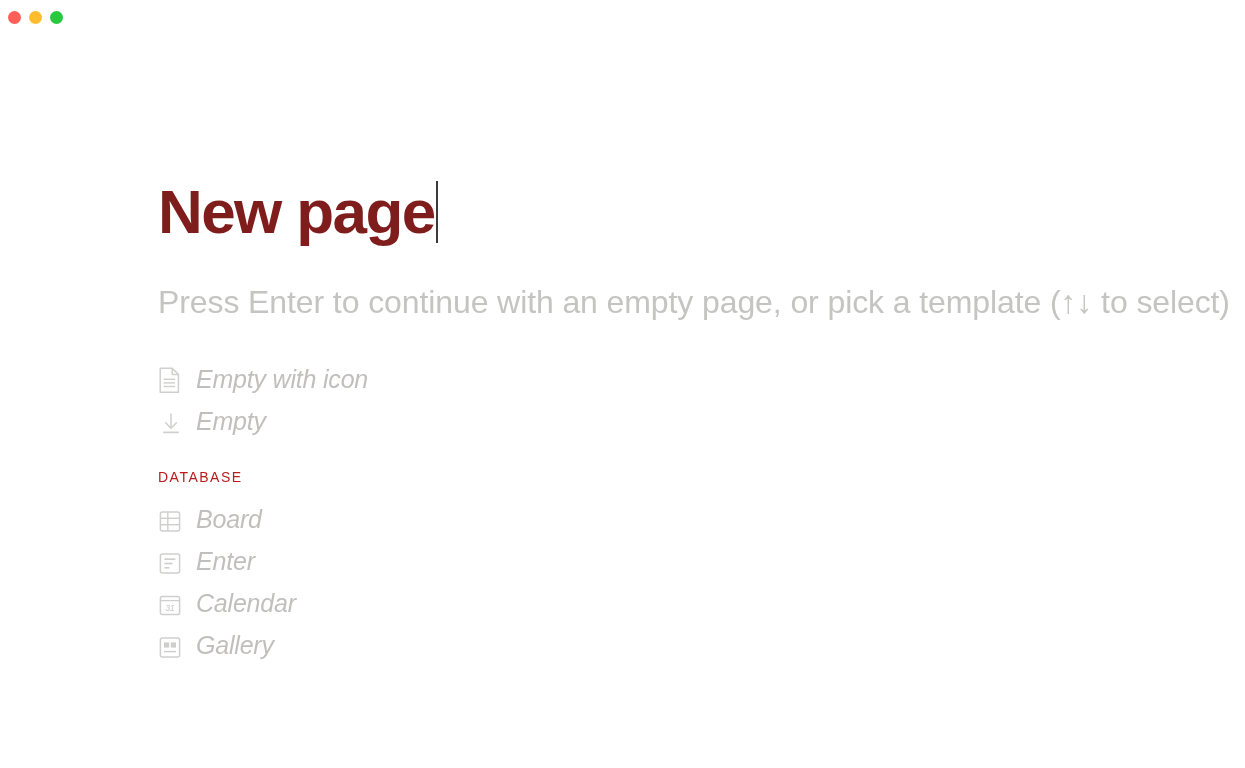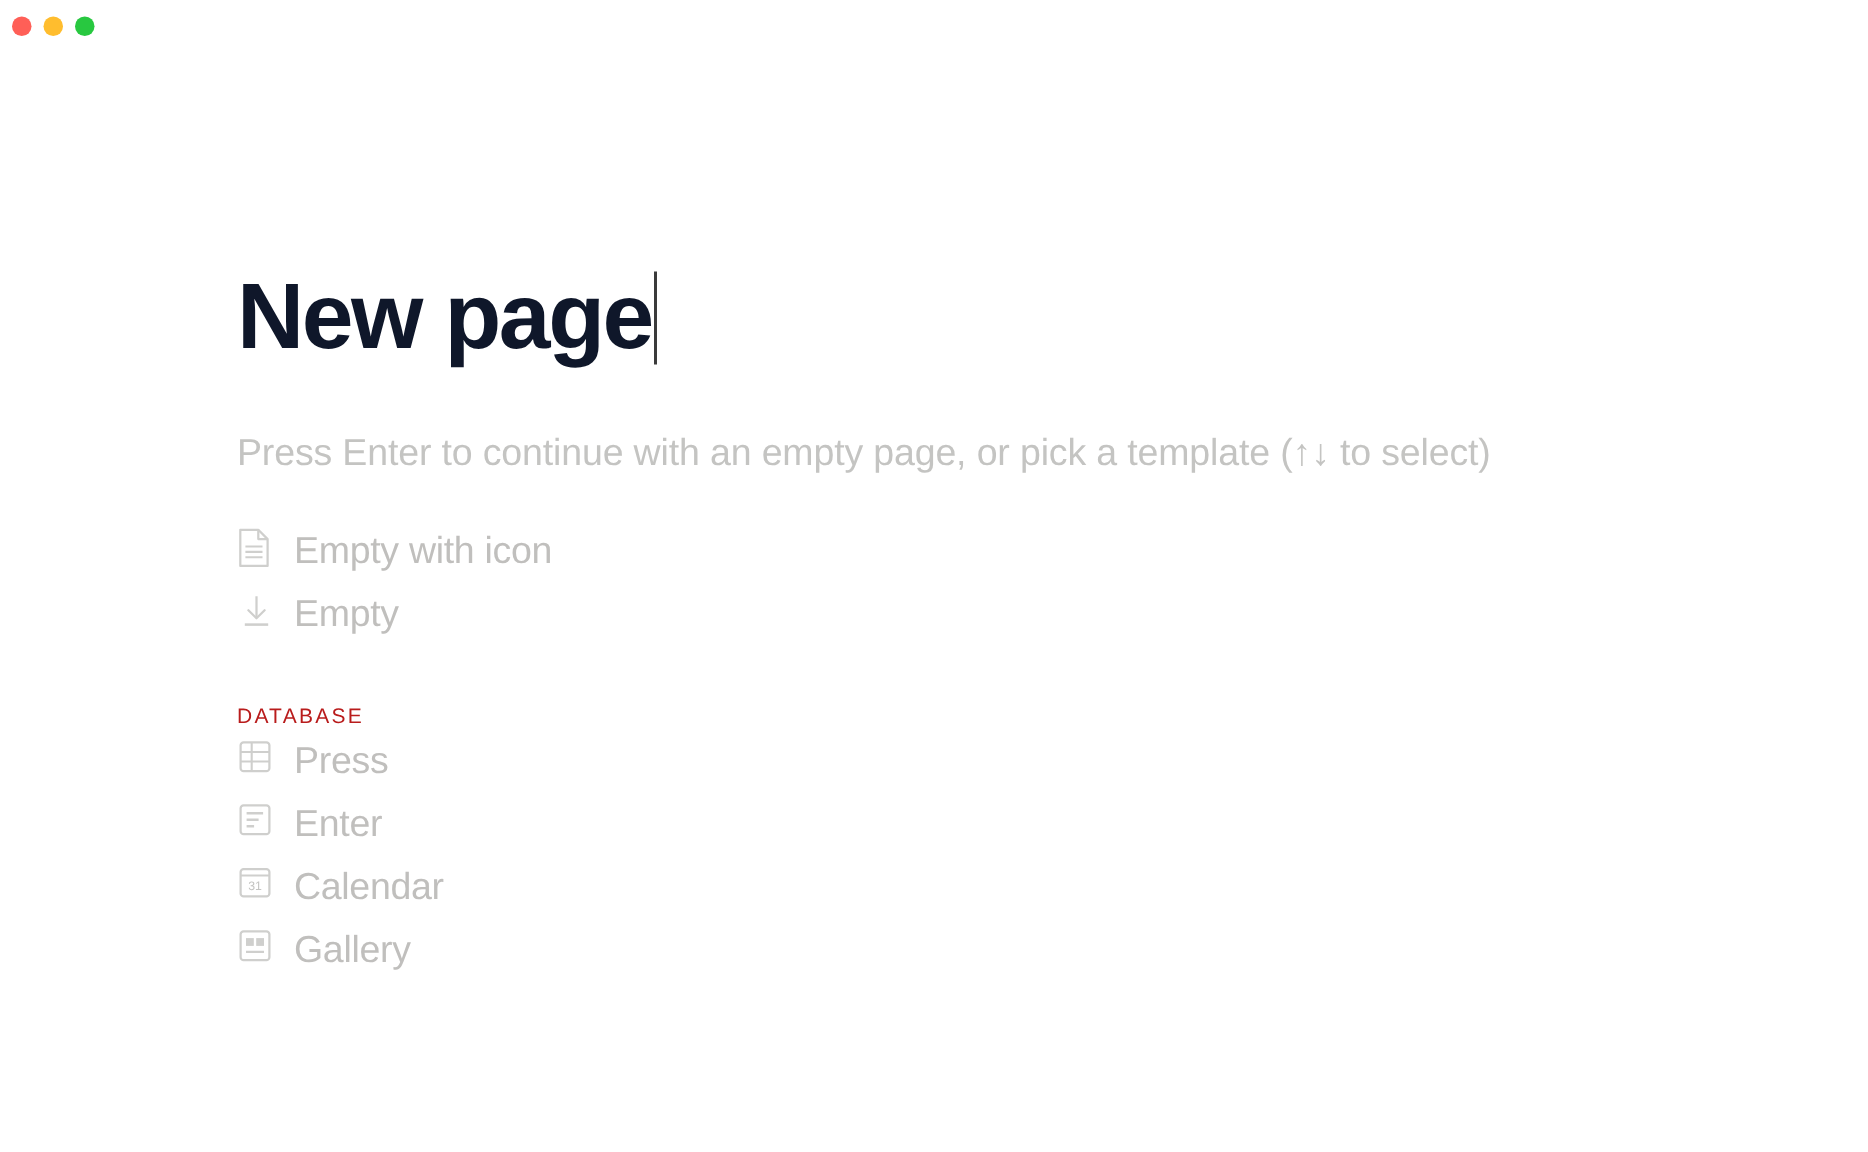--- a/index.html
+++ b/index.html
@@ -57,60 +57,61 @@
   }
 
   .page-title {
     position: absolute;
     left: 0;
     top: 142px;
     margin: 0;
     font-size: 62px;
     line-height: 72px;
     font-weight: bold;
-    color: #0f172a;
+    color: #7f1d1d;
     letter-spacing: -1.6px;
     white-space: nowrap;
     display: flex;
     align-items: center;
   }
   .caret {
     display: inline-block;
     width: 2px;
     height: 62px;
     background: #3b3b3b;
     margin-left: 1px;
     vertical-align: middle;
   }
 
   .hint {
     position: absolute;
     left: 0;
     top: 252px;
-    font-size: 25px;
+    font-size: 32px;
     line-height: 32px;
     color: #c4c4c2;
     white-space: nowrap;
     letter-spacing: -0.1px;
   }
 
   
   .options {
     position: absolute;
     left: 0;
     top: 318px;
     width: 600px;
   }
   .section-gap { height: 26px; }
 
   .row {
     display: flex;
-    align-items: flex-start;
+    align-items: flex-end;
     height: 42px;
     width: 560px;
+    font-style: italic;
   }
   .row-icon {
     width: 38px;
     min-width: 38px;
     display: flex;
     align-items: center;
     justify-content: flex-start;
   }
   .row-label {
     font-size: 25px;
@@ -188,21 +189,21 @@
 
       <div class="row">
         <span class="row-icon">
           <svg width="25" height="25" viewBox="0 0 25 25">
             <rect x="2.4" y="2.9" width="19.2" height="19.2" rx="2" fill="none" stroke="#cfcfcd" stroke-width="1.5"></rect>
             <line x1="2.4" y1="9.3" x2="21.6" y2="9.3" stroke="#cfcfcd" stroke-width="1.4"></line>
             <line x1="2.4" y1="15.7" x2="21.6" y2="15.7" stroke="#cfcfcd" stroke-width="1.4"></line>
             <line x1="9.8" y1="2.9" x2="9.8" y2="22.1" stroke="#cfcfcd" stroke-width="1.4"></line>
           </svg>
         </span>
-        <span class="row-label">Press</span>
+        <span class="row-label">Board</span>
       </div>
 
 
       <div class="row">
         <span class="row-icon">
           <svg width="25" height="25" viewBox="0 0 25 25">
             <rect x="2.4" y="2.9" width="19.2" height="19.2" rx="2" fill="none" stroke="#cfcfcd" stroke-width="1.5"></rect>
             <line x1="6.4" y1="8.2" x2="17.4" y2="8.2" stroke="#cfcfcd" stroke-width="1.7"></line>
             <line x1="6.4" y1="12.5" x2="14.4" y2="12.5" stroke="#cfcfcd" stroke-width="1.7"></line>
             <line x1="6.4" y1="16.8" x2="11.4" y2="16.8" stroke="#cfcfcd" stroke-width="1.7"></line>

